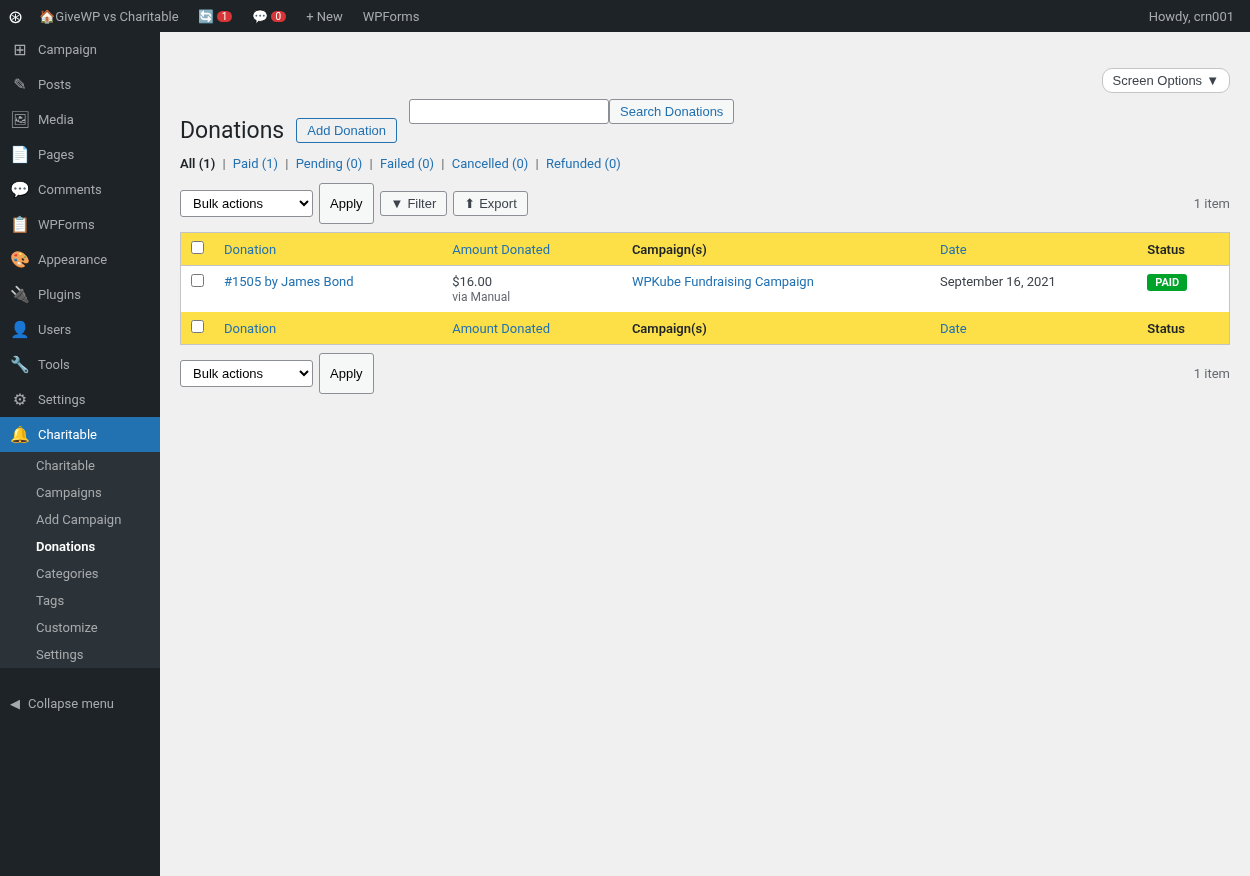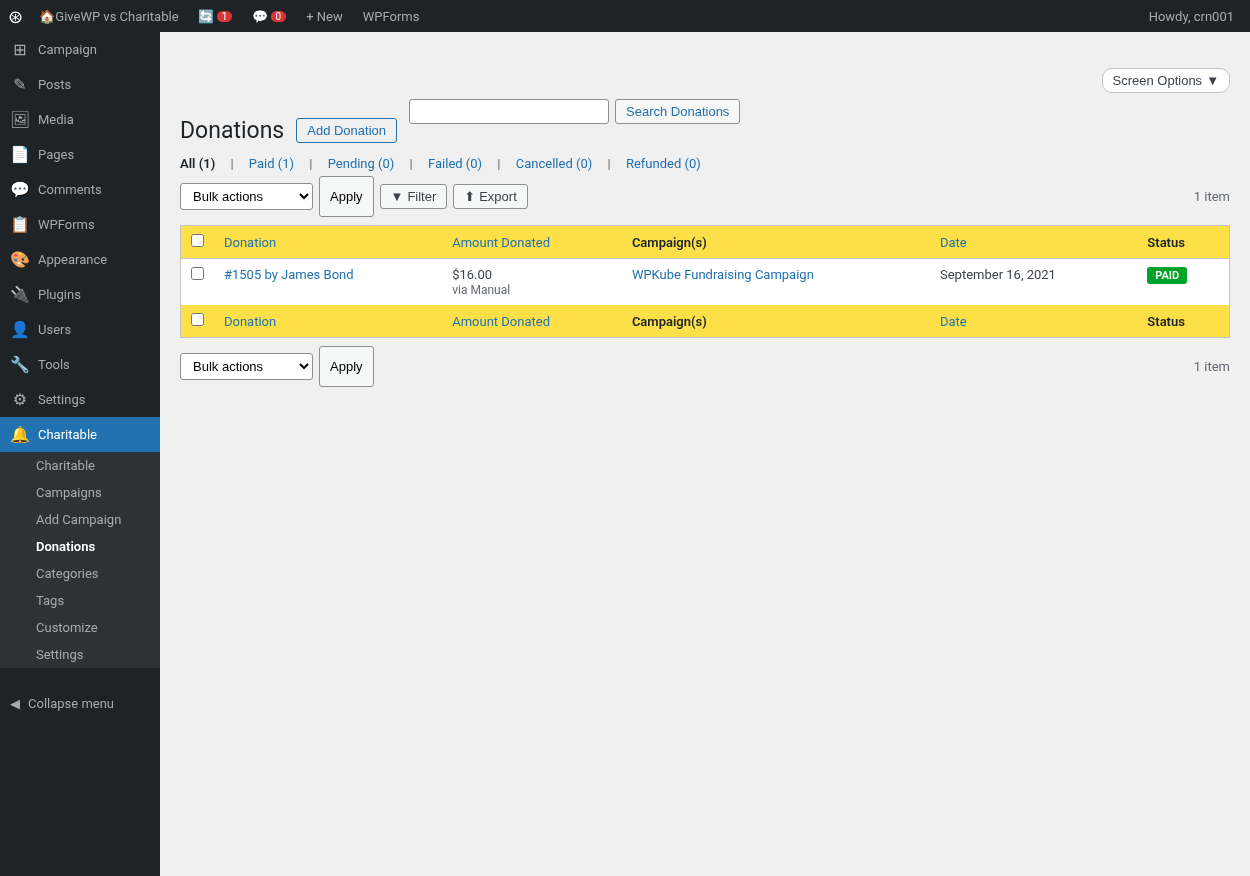--- a/index.html
+++ b/index.html
@@ -121,33 +121,33 @@
       color: #2271b1;
       padding: 4px 10px;
       border-radius: 3px;
       cursor: pointer;
       font-size: 13px;
     }
 
     
     .subsubsub {
       display: flex;
-      gap: 8px;
-      margin-bottom: 5px;
+      gap: 0;
+      margin-bottom: 12px;
       font-size: 13px;
       text-align: center;
     }
     .subsubsub a { color: #2271b1; text-decoration: none; }
     .subsubsub a.current { color: #1d2327; font-weight: 600; }
     .subsubsub .sep { color: #666; margin: 0 4px; }
 
     
     .search-area {
       display: flex;
-      gap: 6px;
+      gap: 0;
       align-items: center;
       float: right;
       margin-top: -38px;
       margin-bottom: 0;
     }
     .search-input {
       border: 1px solid #8c8f94;
       border-radius: 3px;
       padding: 4px 8px;
       font-size: 13px;

